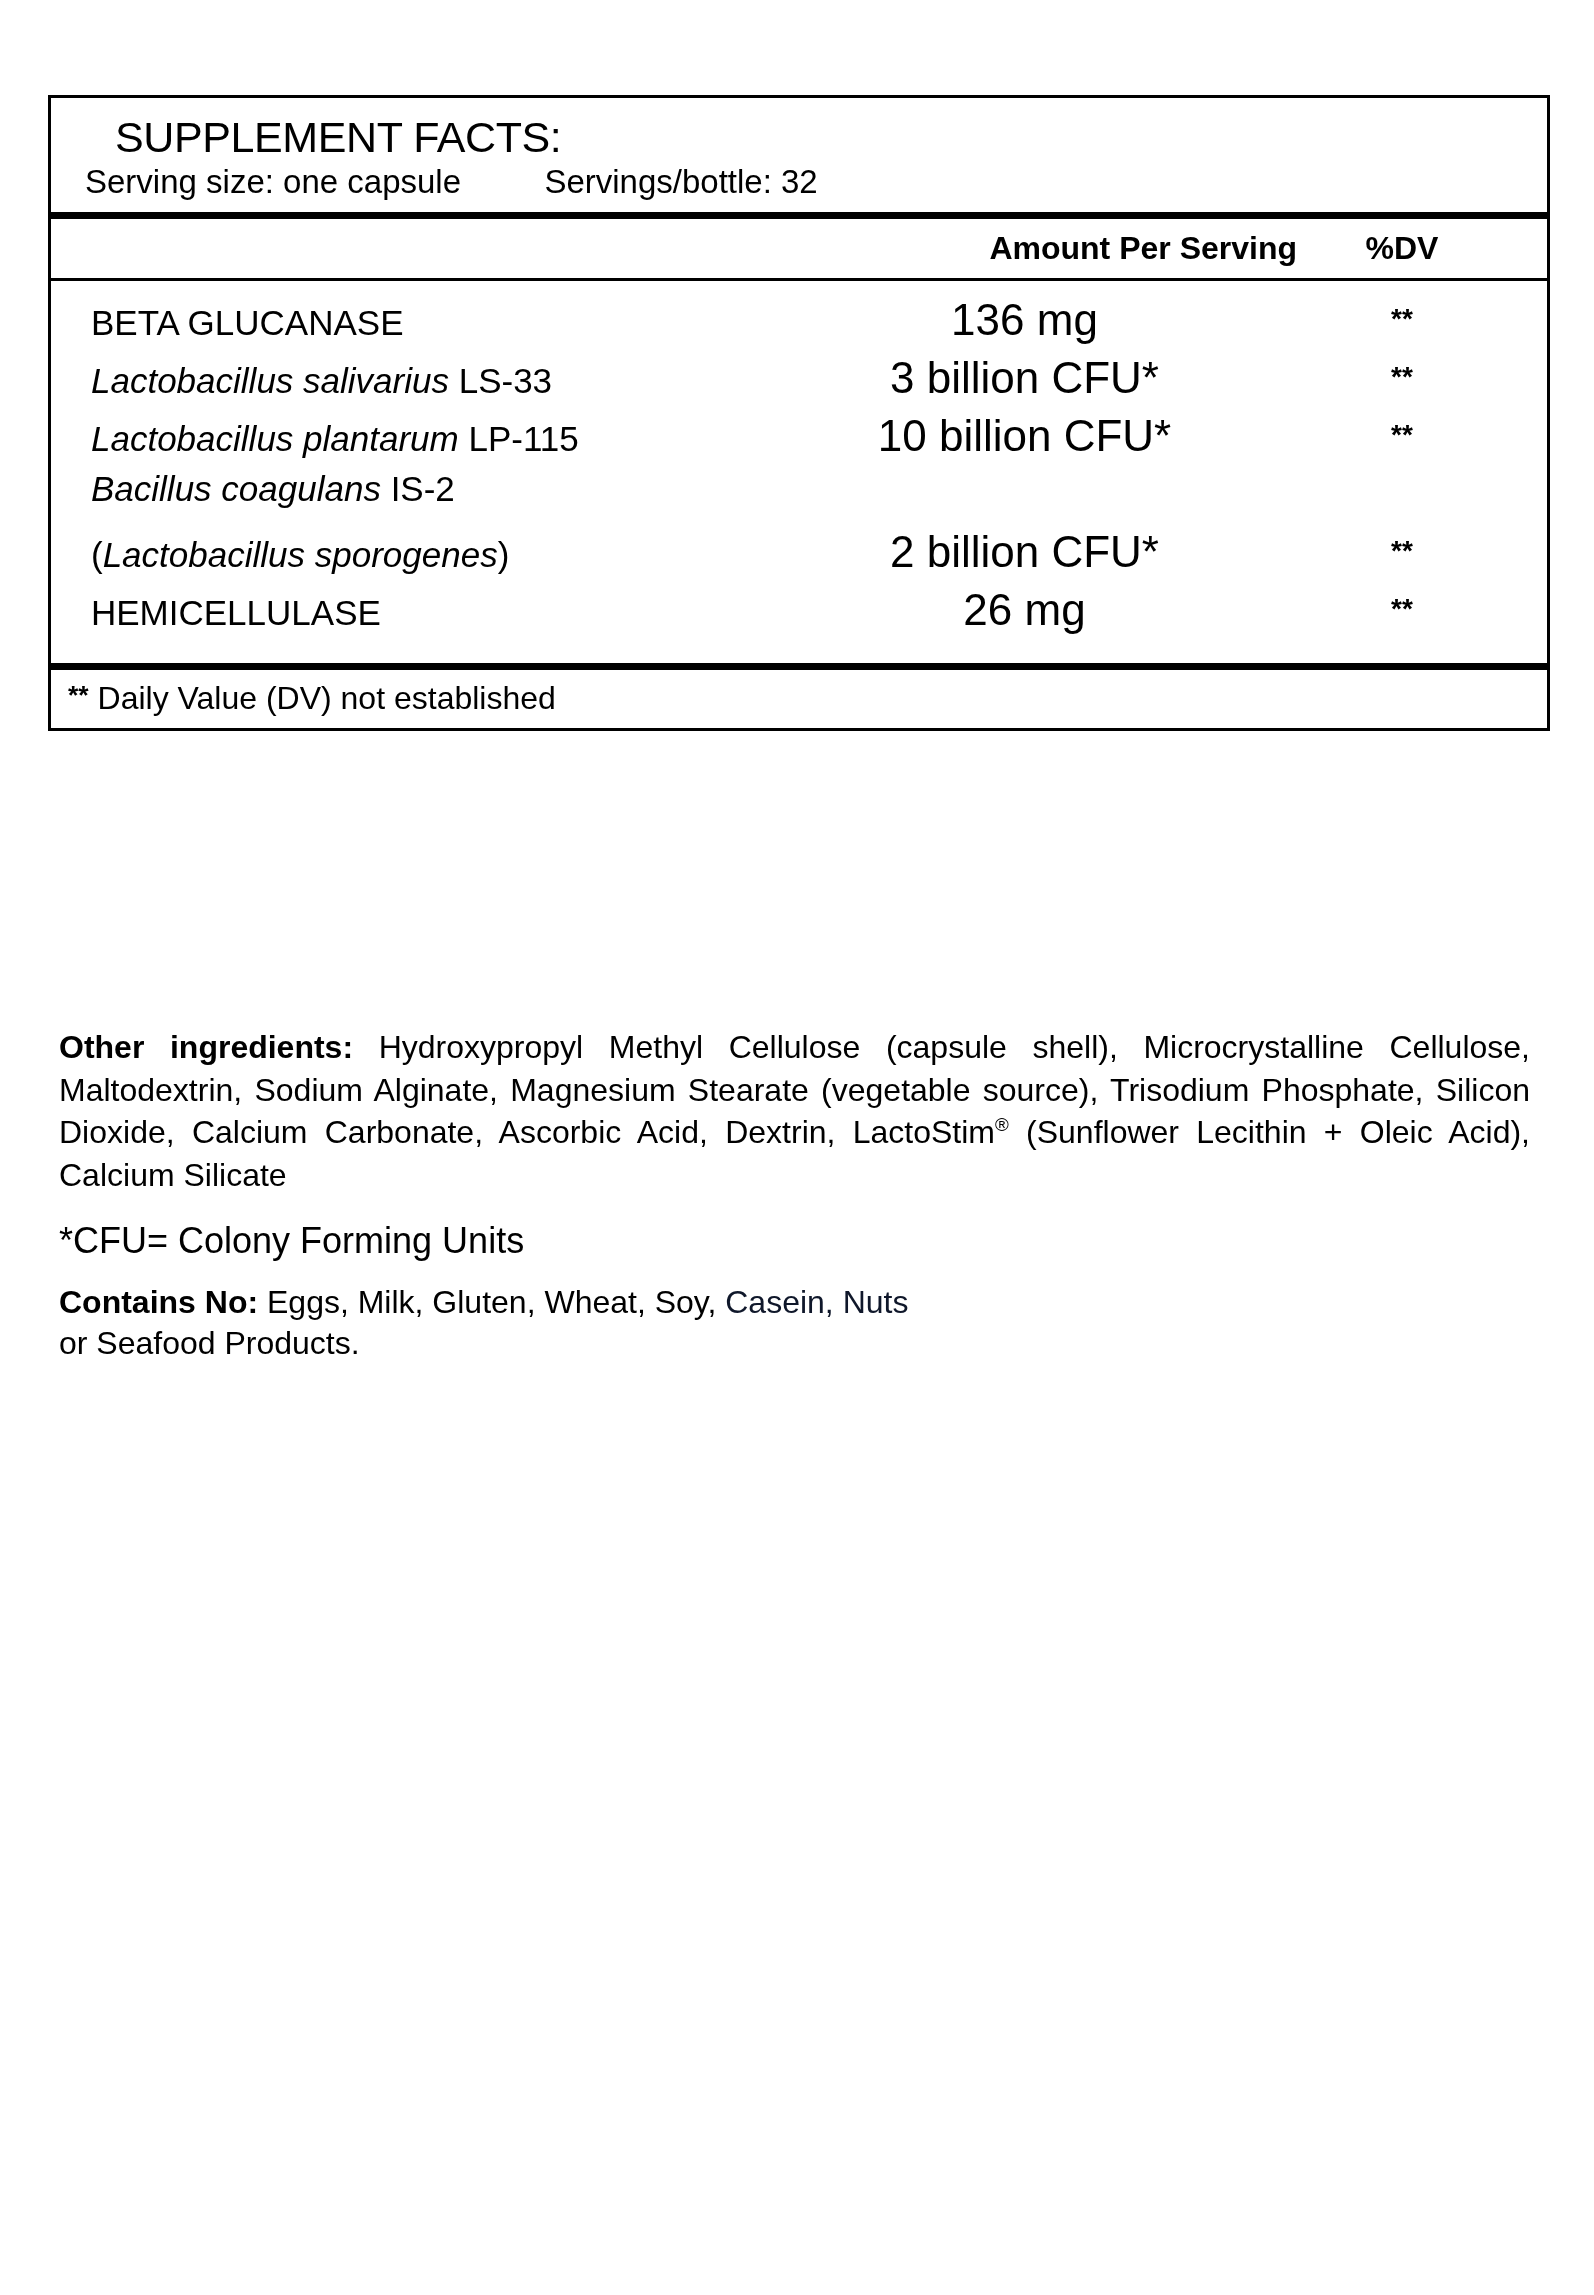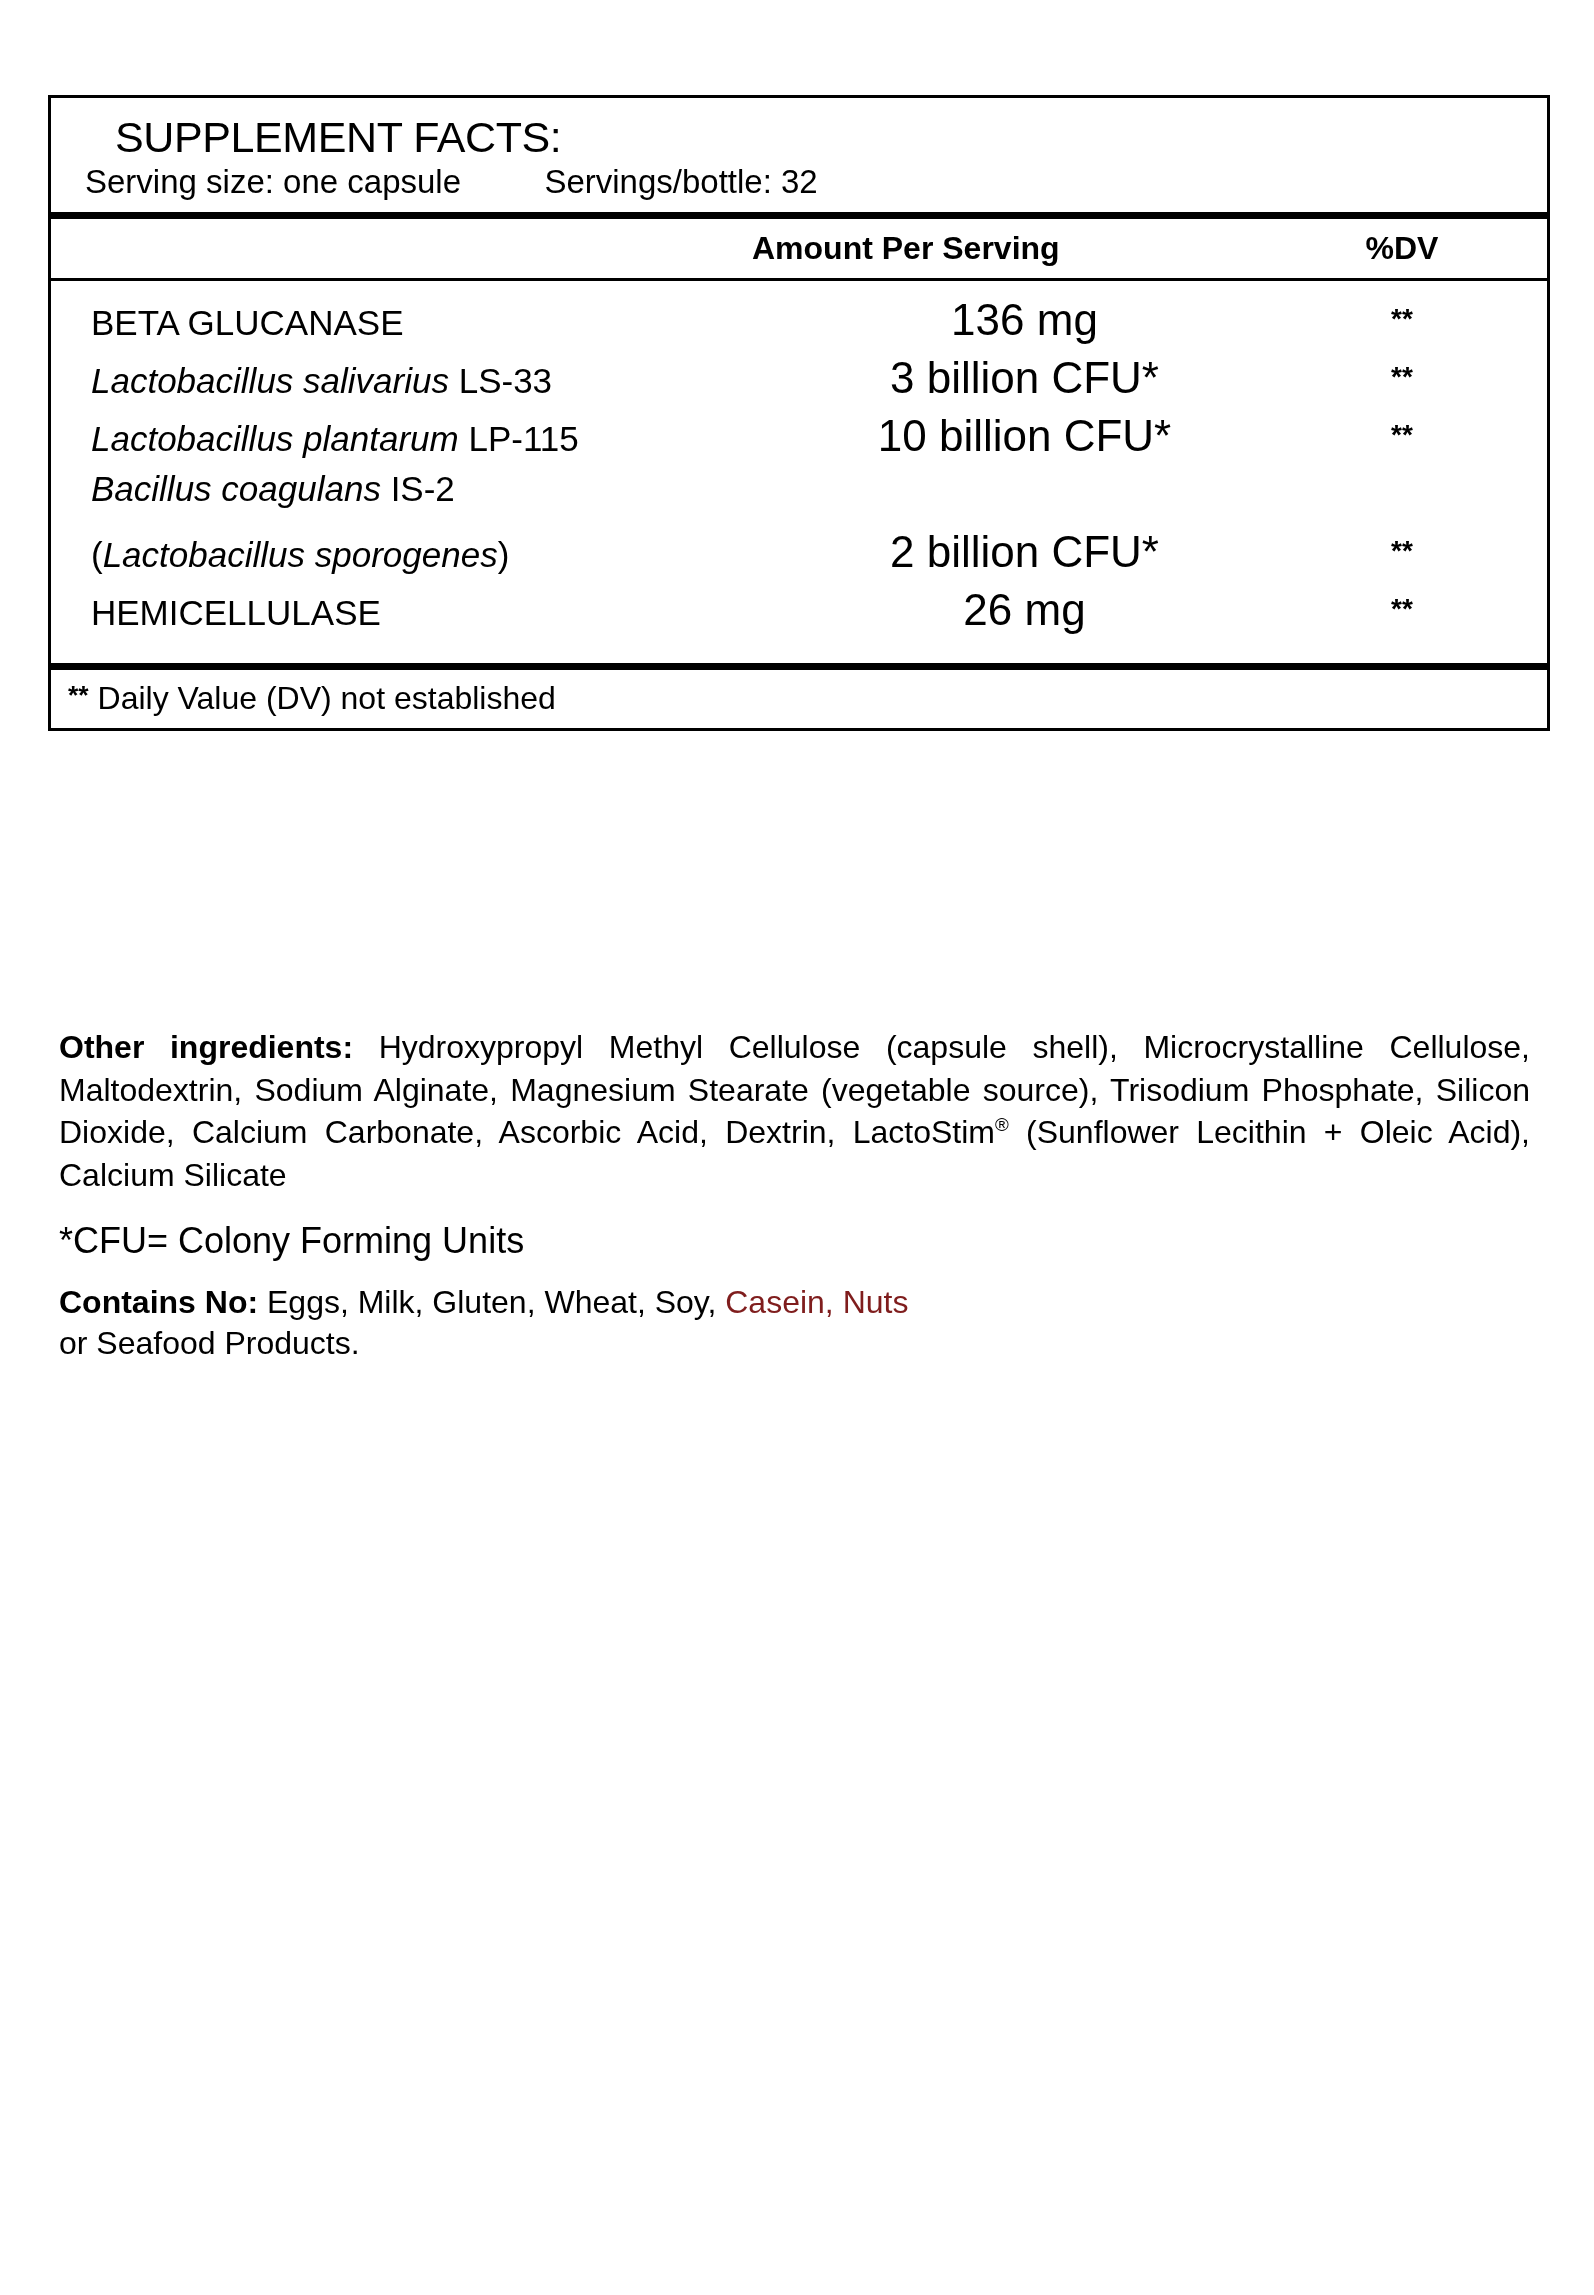--- a/index.html
+++ b/index.html
@@ -71,21 +71,21 @@
     font-weight: bold;
     padding: 11px 0 11px 0;
   }
   .col-name {
     width: 701px;
     padding-left: 40px;
     box-sizing: border-box;
   }
   .col-amount {
     width: 545px;
-    text-align: left;
+    text-align: right;
     box-sizing: border-box;
   }
   .col-dv {
     width: 210px;
     text-align: center;
     box-sizing: border-box;
   }
 
   .rows {
     padding: 14px 0 20px 0;
@@ -154,21 +154,21 @@
   .cfu {
     font-size: 36px;
     margin-top: 23.4px;
   }
   .contains {
     font-size: 32px;
     margin-top: 20px;
     line-height: 1.28;
   }
   .contains b { font-weight: bold; }
-  .contains .faded { color: #7f1d1d; }
+  .contains .faded { color: #0f172a; }
 </style>
 </head>
 <body>
 
 <div class="panel">
   <div class="facts-box">
 
     <div class="facts-title">SUPPLEMENT FACTS:</div>
 
     <div class="serving-line">

